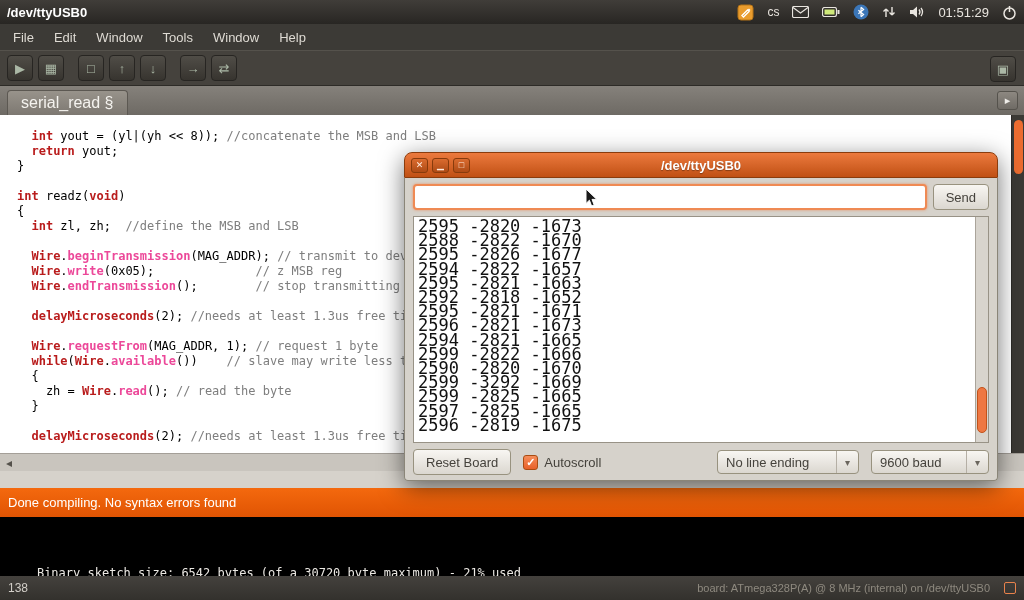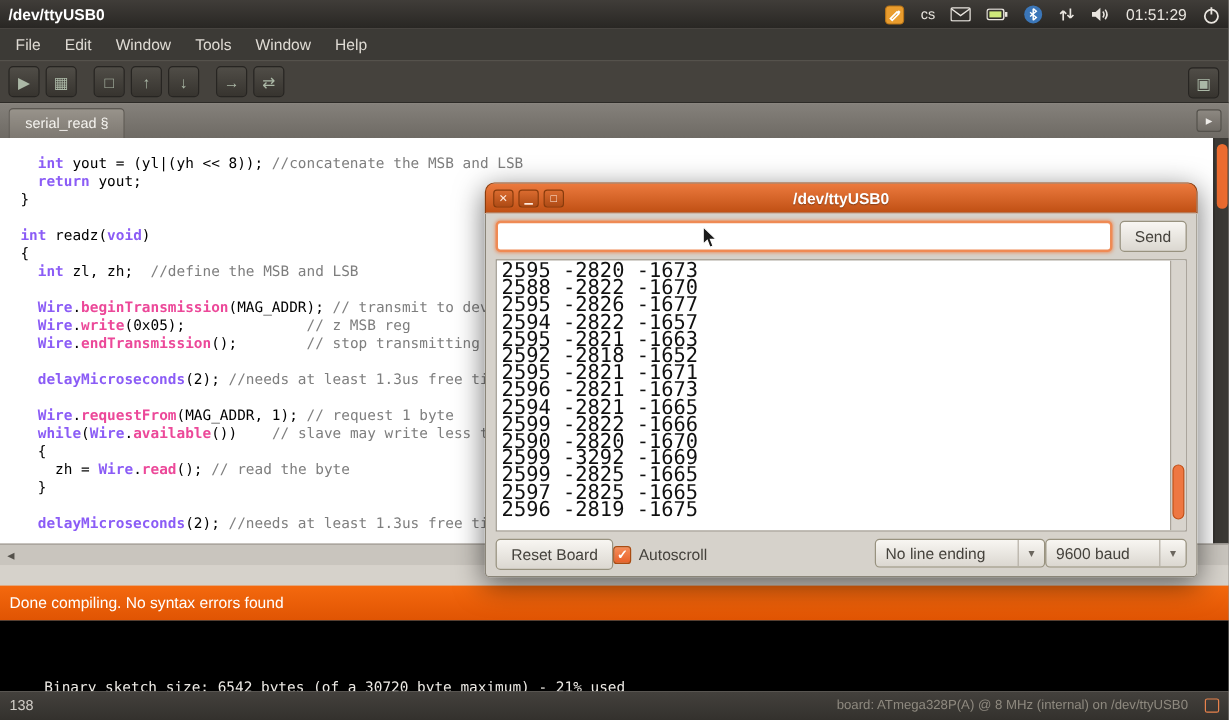--- a/index.html
+++ b/index.html
@@ -26,31 +26,31 @@
   .tbtn{width:26px;height:26px;border-radius:4px;background:linear-gradient(#504d47,#37342f);
     border:1px solid #272522;color:#abb8a6;font-size:13px;line-height:1;
     display:flex;align-items:center;justify-content:center;}
   .tbtn.gap{margin-left:9px;}
   .tbtn.right{position:absolute;right:8px;top:5px;}
 
   
   .tab-bar{position:absolute;top:86px;left:0;right:0;height:29px;
     background:linear-gradient(#85817b,#6e6a64);display:flex;align-items:flex-end;padding:0 7px;}
   .tab{height:25px;background:linear-gradient(#98938b,#7d7871);border:1px solid #5c5852;border-bottom:none;
-    border-radius:4px 4px 0 0;color:#f5f3ef;font-size:12px;display:flex;align-items:center;padding:0 13px;}
+    border-radius:4px 4px 0 0;color:#f5f3ef;font-size:16px;display:flex;align-items:center;padding:0 13px;}
   .tab-menu-btn{position:absolute;right:6px;top:5px;width:21px;height:19px;border-radius:3px;
     background:linear-gradient(#8d8881,#6f6b65);border:1px solid #55524c;color:#efede9;font-size:11px;
     display:flex;align-items:center;justify-content:center;}
 
   
   .editor{position:absolute;top:115px;left:0;width:1011px;height:338px;background:#fff;overflow:hidden;}
   .code{position:absolute;top:14px;left:17px;font-family:"DejaVu Sans Mono",monospace;
     font-size:12px;line-height:15px;white-space:pre;color:#000;}
   .code-line{height:15px;}
-  .code .k{color:#8b5cf6;font-weight:bold;}
+  .code .k{color:#b91c1c;font-weight:bold;}
   .code .f{color:#ec4899;font-weight:bold;}
   .code .c{color:#7e7e7e;}
   .code .p{color:#000;}
   .v-scroll{position:absolute;top:115px;right:0;width:13px;height:338px;background:#3b3935;border-left:1px solid #2c2a27;}
   .v-thumb{position:absolute;top:5px;left:2px;width:9px;height:54px;background:#ec6c30;border-radius:5px;}
   .h-scroll{position:absolute;top:453px;left:0;right:0;height:18px;background:#c9c5be;border-top:1px solid #a49f98;
     display:flex;align-items:center;padding:0 6px;color:#54514b;font-size:12px;line-height:1;}
   .mid-strip{position:absolute;top:471px;left:0;right:0;height:17px;background:#d6d2cb;}
 
   
@@ -78,21 +78,21 @@
   .sw-input-row{display:flex;gap:6px;margin-bottom:6px;}
   .sw-input{flex:1;height:26px;border:2px solid #ef8a54;border-radius:4px;background:#fff;outline:none;
     padding:0 6px;font-size:13px;box-shadow:0 0 3px rgba(239,122,62,.7);font-family:"Liberation Sans",sans-serif;}
   .gtk-btn{height:26px;padding:0 12px;background:linear-gradient(#f8f6f2,#dbd7d0);border:1px solid #98927f;
     border-radius:4px;color:#45423c;font-size:13px;font-family:"Liberation Sans",sans-serif;white-space:nowrap;}
   .sw-output{position:relative;height:227px;background:#fff;border:1px solid #989286;overflow:hidden;}
   .sw-lines{padding:2px 4px;font-family:"DejaVu Sans Mono",monospace;font-size:17px;line-height:14.2px;color:#111;}
   .sw-scrollbar{position:absolute;top:0;right:0;bottom:0;width:13px;background:#d8d4cd;border-left:1px solid #aaa49a;}
   .sw-thumb{position:absolute;left:1px;width:10px;height:46px;bottom:9px;background:#ee7742;
     border:1px solid #c2521a;border-radius:5px;}
-  .sw-bottom{display:flex;margin-top:6px;gap:0;}
+  .sw-bottom{display:flex;align-items:center;margin-top:6px;gap:12px;}
   .autoscroll{display:flex;align-items:center;gap:6px;font-size:13px;color:#45423c;}
   .checkbox{width:15px;height:15px;background:linear-gradient(#f58d5a,#e8612a);border:1px solid #a94c12;
     border-radius:3px;color:#fff;font-size:11px;font-weight:bold;display:flex;align-items:center;justify-content:center;}
   .spacer{flex:1;}
   .combo{height:24px;background:linear-gradient(#f8f6f2,#dbd7d0);border:1px solid #98927f;border-radius:4px;
     display:flex;align-items:center;font-size:13px;color:#45423c;}
   .combo-text{padding:0 8px;flex:1;white-space:nowrap;}
   .combo-arrow{width:22px;height:100%;border-left:1px solid #b5afa5;display:flex;align-items:center;
     justify-content:center;color:#6b665e;font-size:10px;}
   .combo.line-ending{width:142px;}

